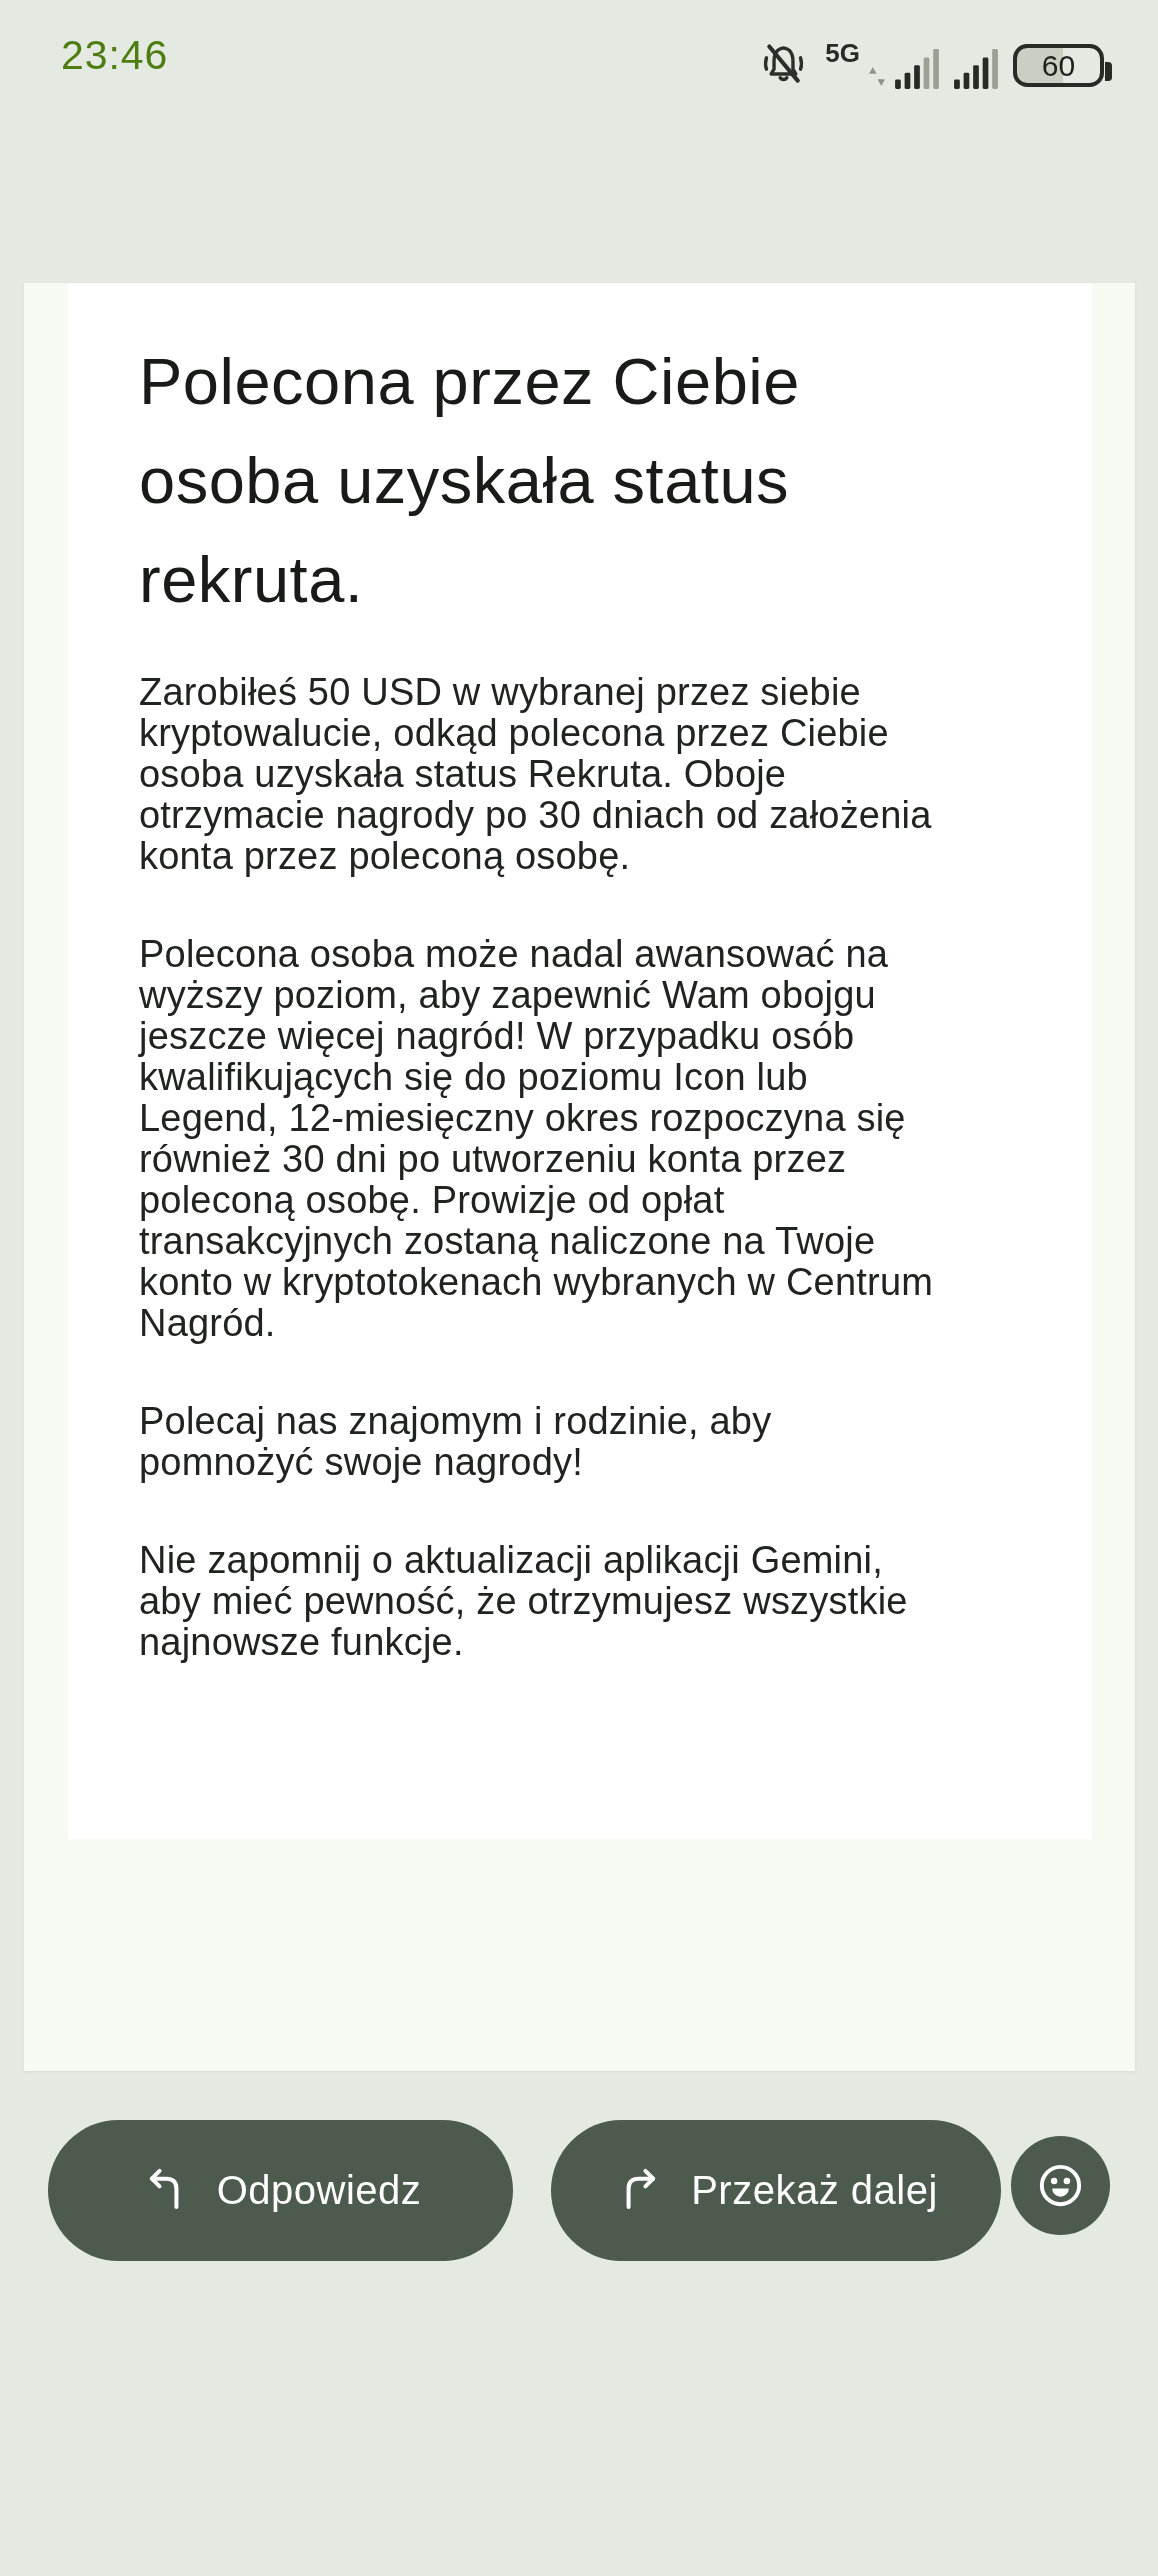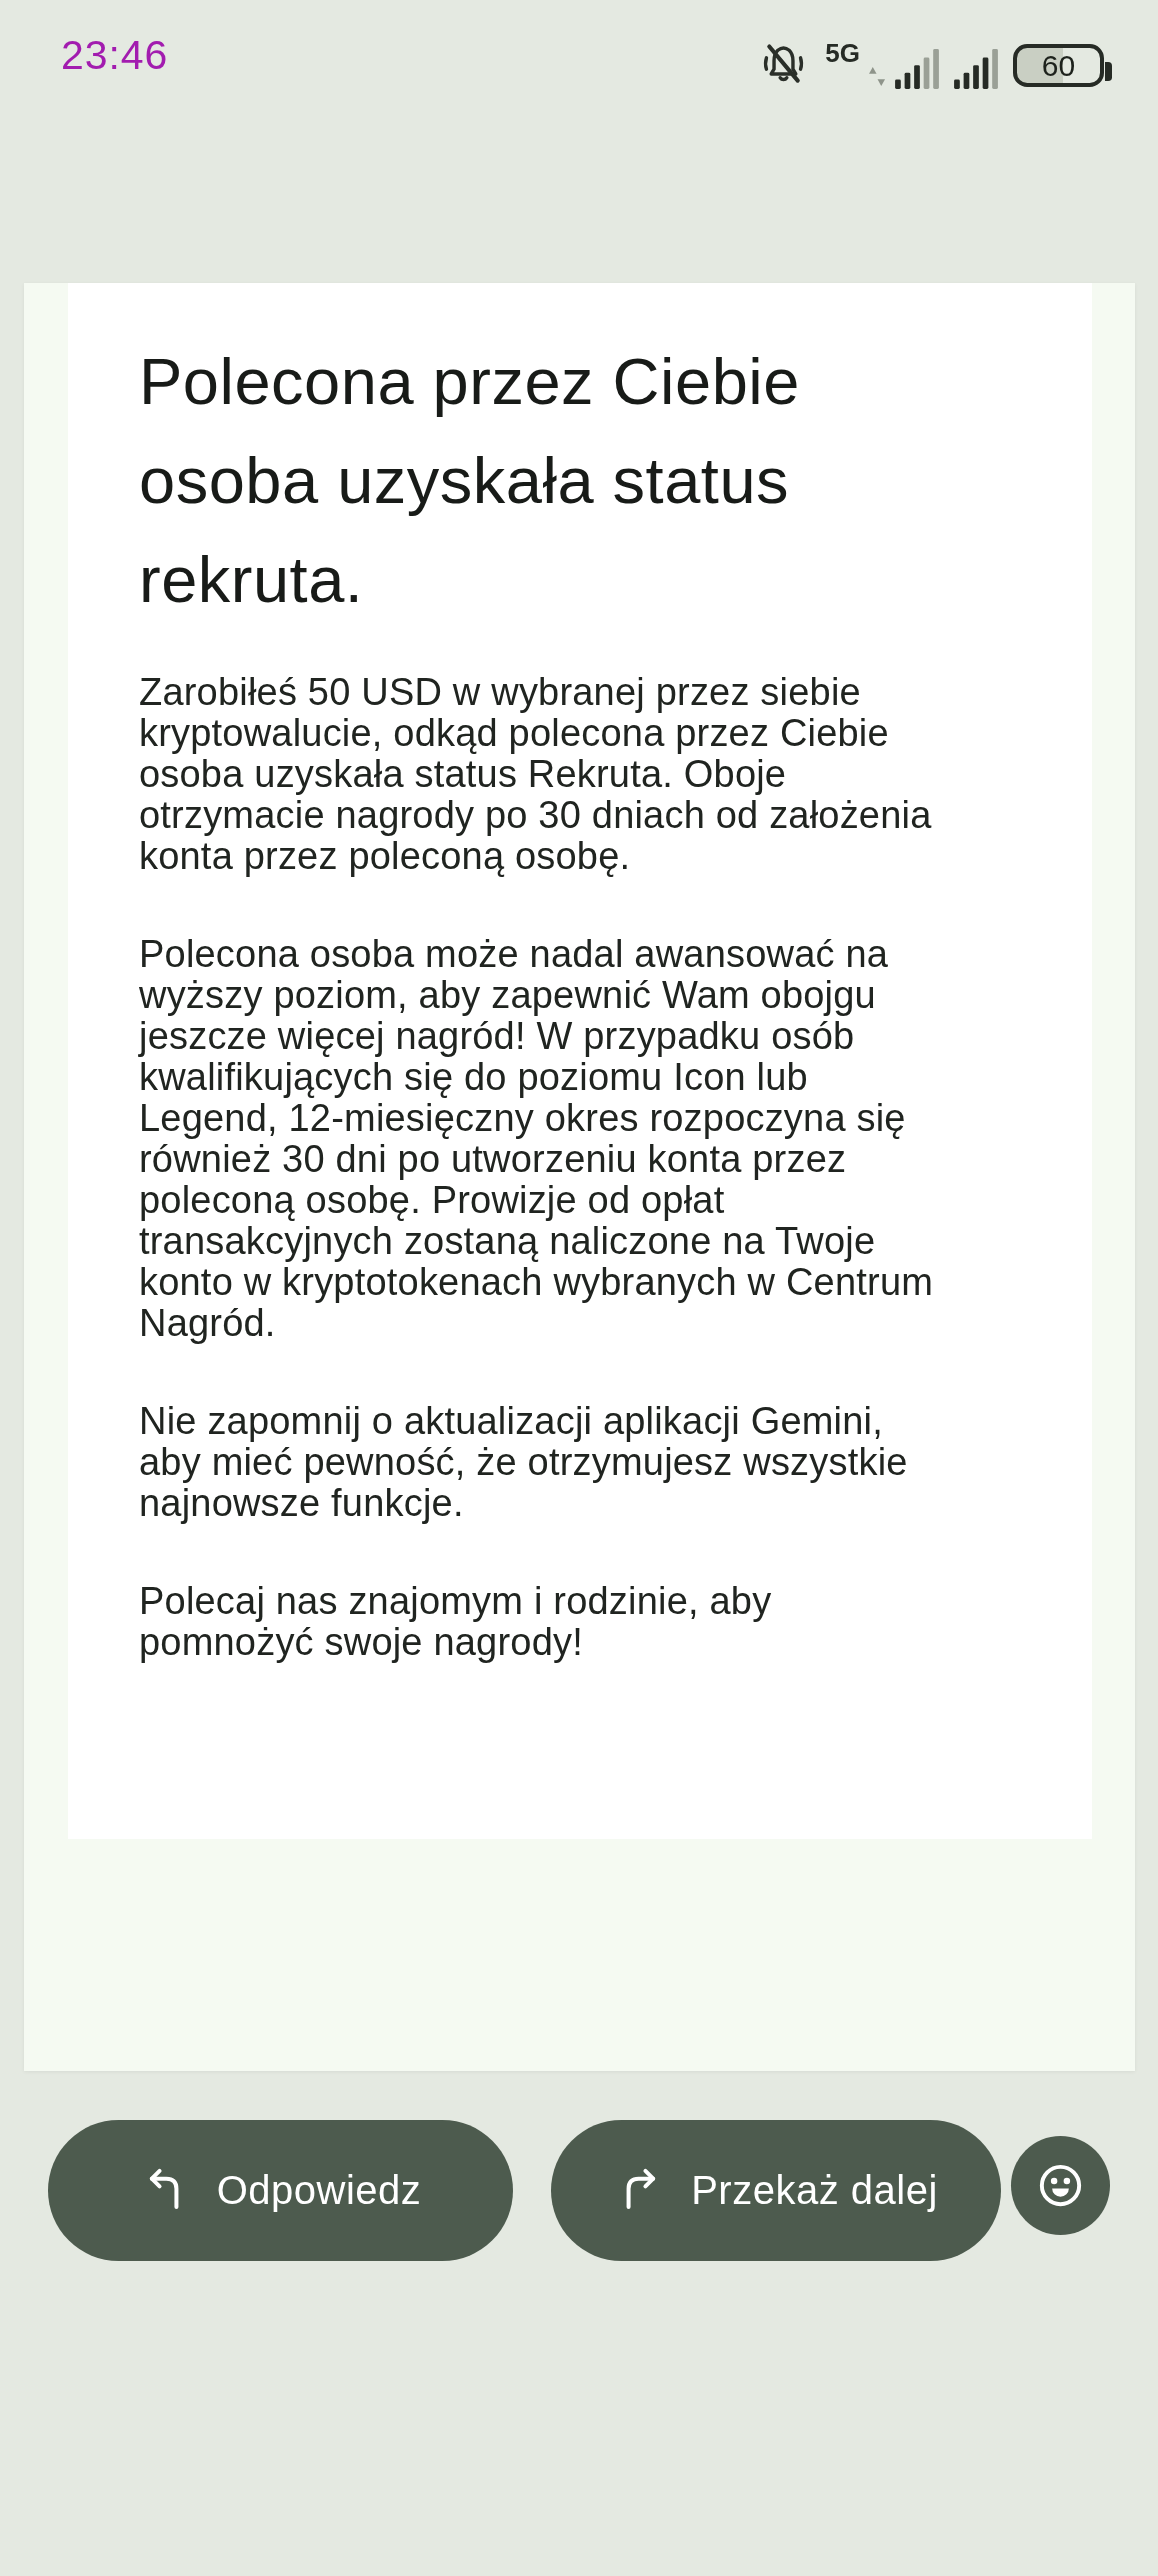--- a/index.html
+++ b/index.html
@@ -2,21 +2,21 @@
 <html style="font-size:15px"><head>
 <meta charset="utf-8">
 <style>
   html,body{margin:0;padding:0;}
   body{width:1159px;height:2576px;background:#e4e9e1;font-family:"Liberation Sans",sans-serif;position:relative;overflow:hidden;}
   .abs{position:absolute;}
   svg{display:block;}
 
   
   .status-bar{left:0;top:0;width:1159px;height:114px;}
-  .time{left:61px;top:32px;font-size:41px;font-weight:500;color:#a21caf;letter-spacing:0.9px;}
+  .time{left:61px;top:32px;font-size:41px;font-weight:500;color:#4d7c0f;letter-spacing:0.9px;}
   .status-icons{right:55px;top:25px;display:flex;align-items:flex-end;gap:15px;height:66px;}
   .net-group{display:flex;align-items:flex-end;gap:9px;}
   .net-label{font-size:26px;font-weight:bold;color:#262b25;line-height:1;margin-bottom:25px;}
   .battery{position:relative;width:91px;height:43px;border:4.7px solid #262b25;border-radius:14.2px;box-sizing:border-box;display:flex;align-items:center;justify-content:center;margin-bottom:3.8px;background:linear-gradient(to right,#c9cfc3 0 55%,transparent 55%);}
   .battery-text{font-size:30px;color:#1d221c;}
   .battery-nub{position:absolute;right:-12.3px;top:13.3px;width:7.6px;height:19px;background:#262b25;border-radius:0 3.8px 3.8px 0;}
 
   
   .icon-btn{background:none;border:none;padding:0;cursor:pointer;}
 
@@ -159,25 +159,25 @@
     <p class="email-p">Polecona osoba może nadal awansować na
 wyższy poziom, aby zapewnić Wam obojgu
 jeszcze więcej nagród! W przypadku osób
 kwalifikujących się do poziomu Icon lub
 Legend, 12-miesięczny okres rozpoczyna się
 również 30 dni po utworzeniu konta przez
 poleconą osobę. Prowizje od opłat
 transakcyjnych zostaną naliczone na Twoje
 konto w kryptotokenach wybranych w Centrum
 Nagród.</p>
+    <p class="email-p">Polecaj nas znajomym i rodzinie, aby
+pomnożyć swoje nagrody!</p>
     <p class="email-p">Nie zapomnij o aktualizacji aplikacji Gemini,
 aby mieć pewność, że otrzymujesz wszystkie
 najnowsze funkcje.</p>
-    <p class="email-p">Polecaj nas znajomym i rodzinie, aby
-pomnożyć swoje nagrody!</p>
   </div>
 </div>
 
 <button class="pill-btn" style="left:48px;width:465px;">
   <span>
     <svg width="51" height="51" viewBox="0 0 56 56">
       <g stroke="#ffffff" fill="none" stroke-width="4.4" stroke-linecap="round" stroke-linejoin="round">
         <path d="M40 46 V26 Q40 15 29 15 H13"></path>
         <polyline points="21.5,6.5 13,15 21.5,23.5"></polyline>
       </g>

